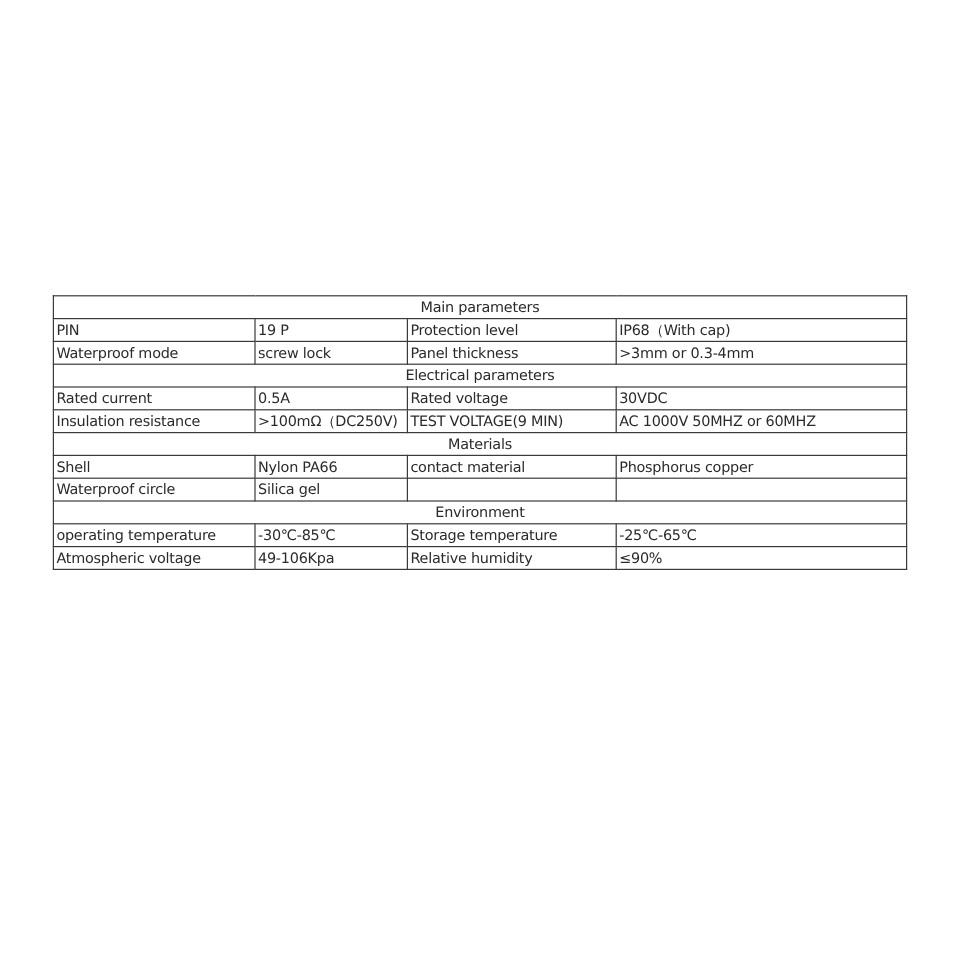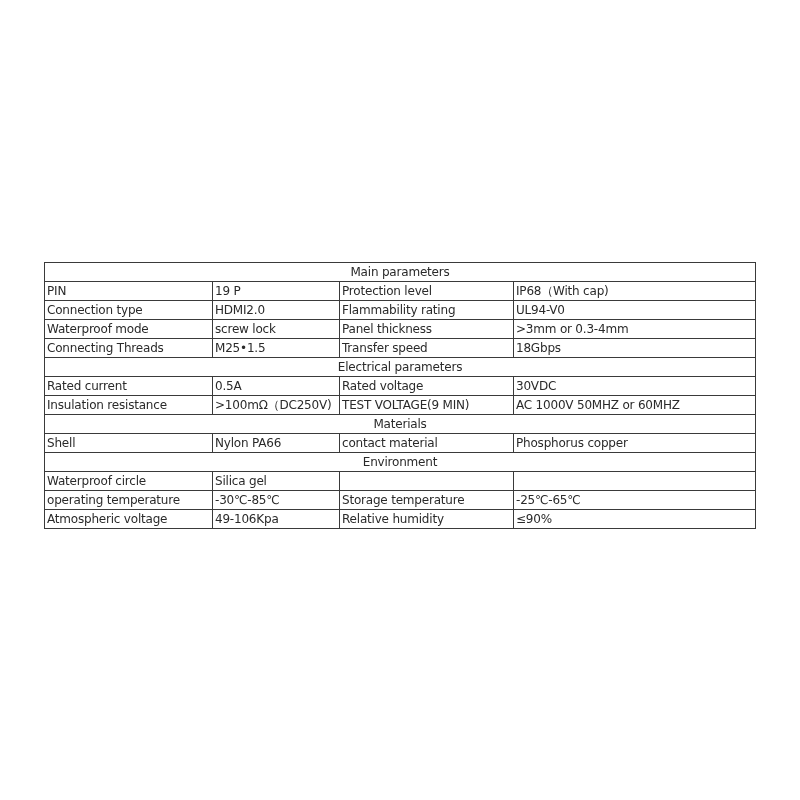--- a/index.html
+++ b/index.html
@@ -1,19 +1,19 @@
 <!DOCTYPE html>
 <html><head>
 <meta charset="utf-8">
 <style>
   html, body { margin: 0; padding: 0; background: #ffffff; }
   body { width: 800px; height: 800px; position: relative; overflow: hidden; }
   .spec-table {
     position: absolute;
-    left: 44px; top: 262px;
+    left: 44px; top: 246px;
     width: 711px;
     border-collapse: collapse;
     table-layout: fixed;
     font-family: "DejaVu Sans", sans-serif;
     font-size: 12px;
     color: #2a2a2a;
   }
   .spec-table td {
     border: 1.3px solid #3a3a3a;
     height: 18px;
@@ -45,36 +45,24 @@
     <tr>
       <td class="section" colspan="4">Main parameters</td>
     </tr>
     <tr>
       <td>PIN</td>
       <td>19 P</td>
       <td>Protection level</td>
       <td>IP68（With cap)</td>
     </tr>
     <tr>
-      <td>Connection type</td>
-      <td>HDMI2.0</td>
-      <td>Flammability rating</td>
-      <td>UL94-V0</td>
-    </tr>
-    <tr>
       <td>Waterproof mode</td>
       <td>screw lock</td>
       <td>Panel thickness</td>
       <td>&gt;3mm or 0.3-4mm</td>
-    </tr>
-    <tr>
-      <td>Connecting Threads</td>
-      <td>M25•1.5</td>
-      <td>Transfer speed</td>
-      <td>18Gbps</td>
     </tr>
 
     <tr>
       <td class="section" colspan="4">Electrical parameters</td>
     </tr>
     <tr>
       <td>Rated current</td>
       <td>0.5A</td>
       <td>Rated voltage</td>
       <td>30VDC</td>
@@ -89,28 +77,28 @@
     <tr>
       <td class="section" colspan="4">Materials</td>
     </tr>
     <tr>
       <td>Shell</td>
       <td>Nylon PA66</td>
       <td>contact material</td>
       <td>Phosphorus copper</td>
     </tr>
     <tr>
-      <td class="section" colspan="4">Environment</td>
-    </tr>
-
-    <tr>
       <td>Waterproof circle</td>
       <td>Silica gel</td>
       <td></td>
       <td></td>
+    </tr>
+
+    <tr>
+      <td class="section" colspan="4">Environment</td>
     </tr>
     <tr>
       <td>operating temperature</td>
       <td>-30℃-85℃</td>
       <td>Storage temperature</td>
       <td>-25℃-65℃</td>
     </tr>
     <tr>
       <td>Atmospheric voltage</td>
       <td>49-106Kpa</td>

